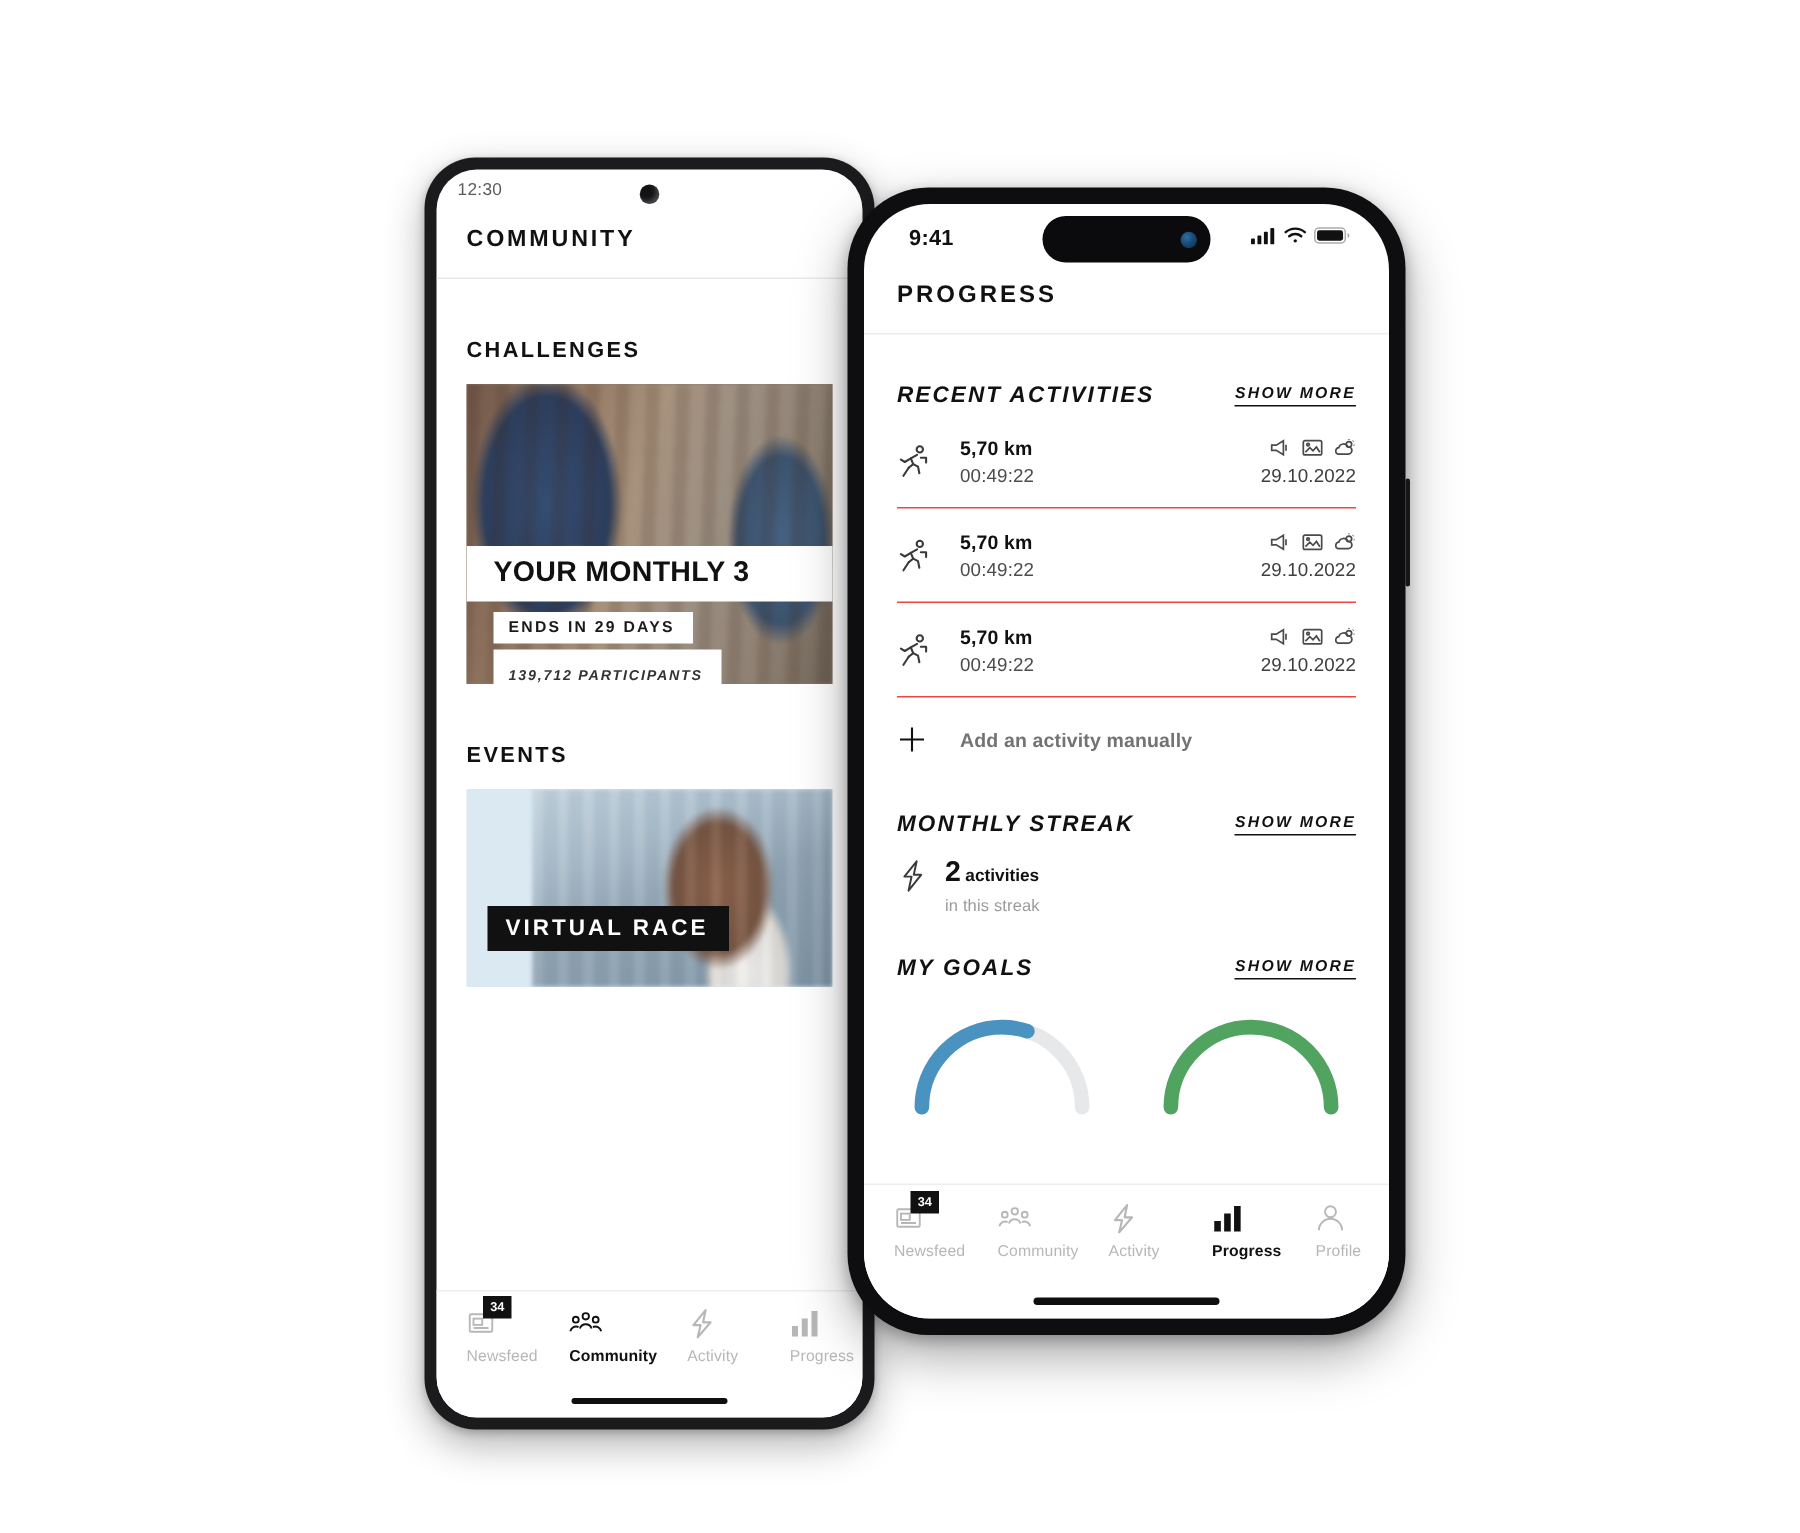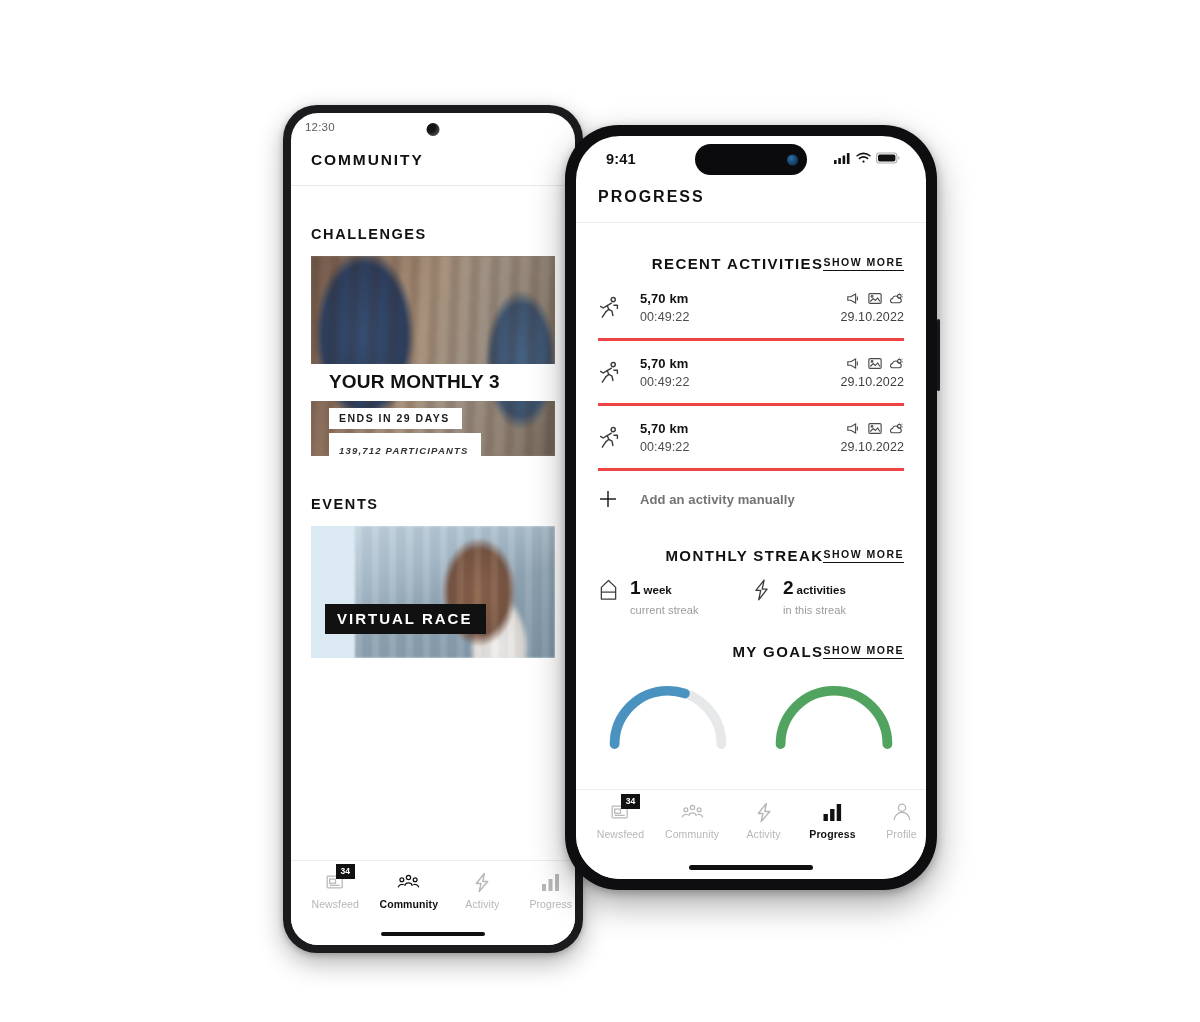--- a/index.html
+++ b/index.html
@@ -218,21 +218,21 @@
     width: 104px;
     height: 4px;
     border-radius: 3px;
     background: #0f0f0f;
   }
 
   
   .navitem {
     display: flex;
     flex-direction: column;
-    align-items: center;
+    align-items: flex-start;
     gap: 5px;
     color: #b7b7b7;
     padding-left: 20px;
   }
   .navitem .nav-ico { height: 22px; display: flex; align-items: center; position: relative; }
   .navitem .nav-lbl {
     font-size: 10.5px;
     letter-spacing: .1px;
     white-space: nowrap;
   }
@@ -327,23 +327,24 @@
     font-size: 16px;
     font-weight: 700;
     letter-spacing: 2px;
     color: #111;
   }
   .ip-body { padding: 0 22px; }
 
   .row-head {
     display: flex;
     align-items: center;
-    justify-content: flex-end;
+    justify-content: space-between;
     margin-top: 32px;
     margin-bottom: 4px;
+    font-style: italic;
   }
   .row-head.tight { margin-top: 27px; }
   .rh-title {
     font-size: 15px;
     font-weight: 700;
     letter-spacing: 1.4px;
     color: #111;
   }
   .show-more {
     font-size: 10.5px;
@@ -351,21 +352,21 @@
     letter-spacing: 1.5px;
     color: #111;
     border-bottom: 1.6px solid #111;
     padding-bottom: 2px;
   }
 
   .activity {
     display: flex;
     align-items: center;
     padding: 15px 0 14px 0;
-    border-bottom: 3px solid #ef4444;
+    border-bottom: 1px solid #ef4444;
   }
   .act-icon { width: 42px; display: flex; align-items: center; }
   .act-main { flex: 1; }
   .act-dist {
     font-size: 13px;
     font-weight: 700;
     color: #111;
     letter-spacing: .1px;
   }
   .act-dur {
@@ -709,34 +710,20 @@
         </div>
 
         <div class="row-head">
           <span class="rh-title">MONTHLY STREAK</span>
           <span class="show-more">SHOW MORE</span>
         </div>
 
         <div class="streak-wrap">
           <div class="streak-cell">
             <span>
-              <svg width="21" height="24" viewBox="0 0 22 24" fill="none" stroke="#3a3a3a" stroke-width="1.3" stroke-linejoin="round">
-                <path d="M11 2 3.5 9.2v12.3h15V9.2z"></path>
-                <line x1="3.5" y1="14.2" x2="18.5" y2="14.2"></line>
-              </svg>
-            </span>
-            <span>
-              <span style="display:block">
-                <span class="st-num">1</span><span class="st-unit">week</span>
-              </span>
-              <span class="st-sub" style="display:block">current streak</span>
-            </span>
-          </div>
-          <div class="streak-cell">
-            <span>
               <svg width="21" height="24" viewBox="0 0 20 24" fill="none" stroke="#3a3a3a" stroke-width="1.3" stroke-linejoin="round">
                 <path d="M12.6 2.2 4.4 12.4h4.8l-2 9.4 8.4-10.6h-4.9z"></path>
               </svg>
             </span>
             <span>
               <span style="display:block">
                 <span class="st-num">2</span><span class="st-unit">activities</span>
               </span>
               <span class="st-sub" style="display:block">in this streak</span>
             </span>

